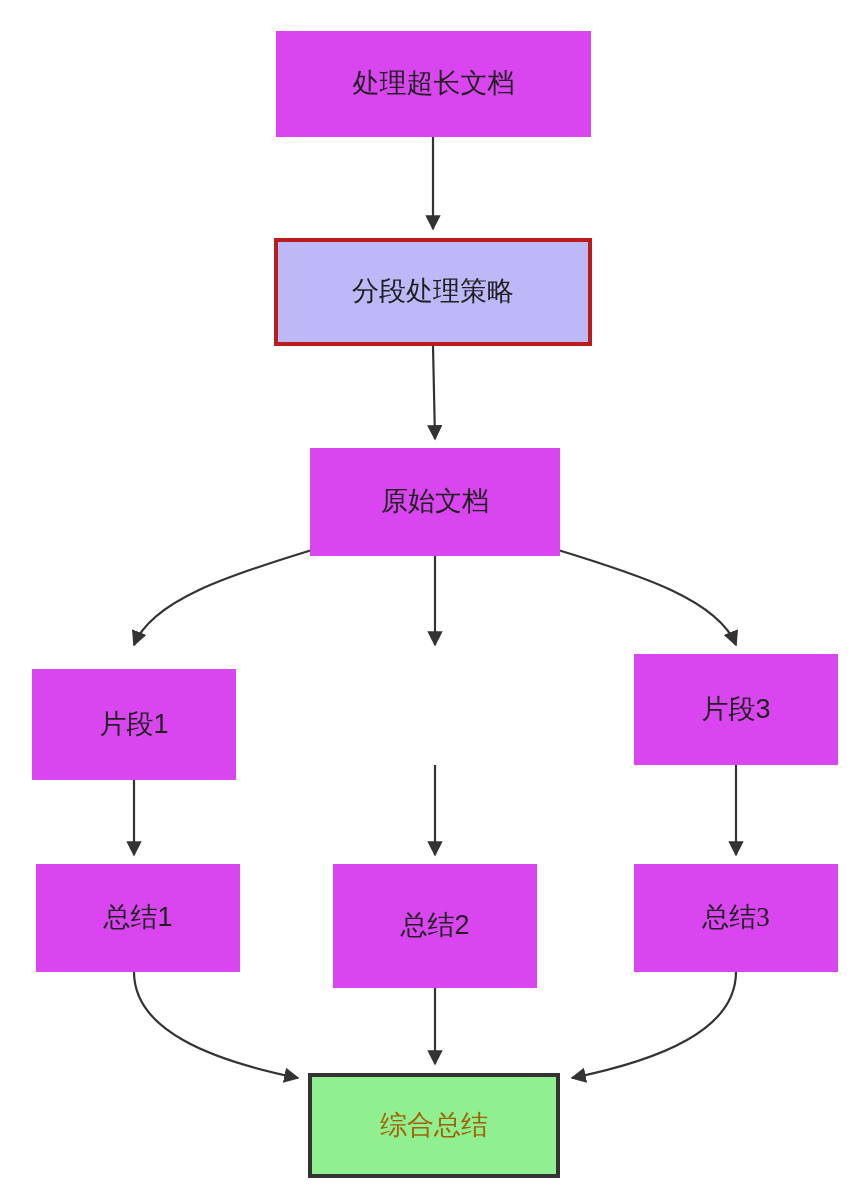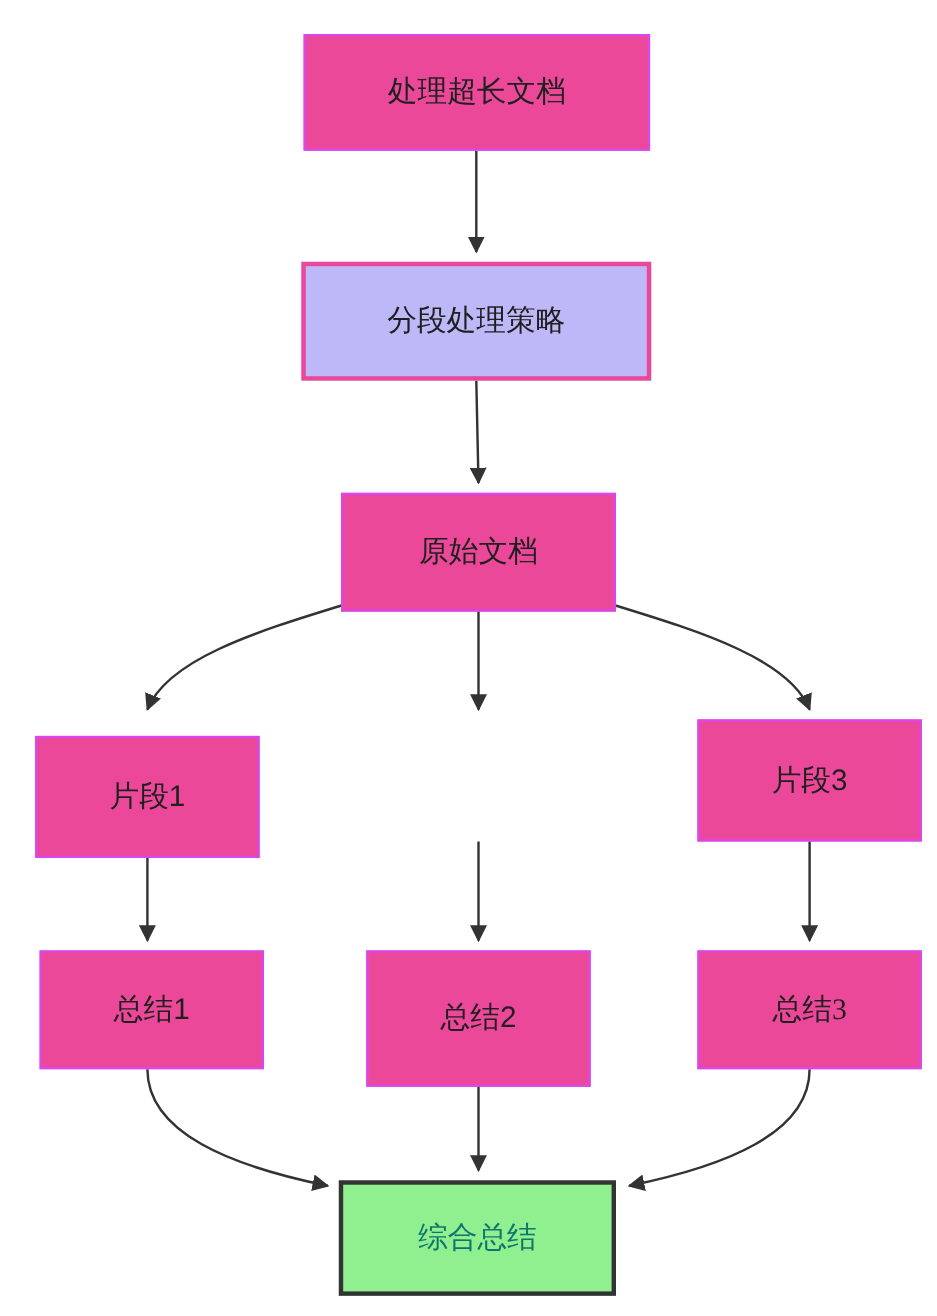--- a/index.html
+++ b/index.html
@@ -35,35 +35,35 @@
     align-items: center;
     justify-content: center;
     text-align: center;
     line-height: 1.25;
   }
   .node-label {
     display: block;
     white-space: nowrap;
   }
   .node.normal {
-    background: #ec4899;
-    border: 2px solid #d946ef;
+    background: #d946ef;
+    border: 6px solid #d946ef;
     color: #1f1f1f;
     font-size: 27px;
   }
   .node.highlight {
     background: #bdb8f8;
-    border: 4px solid #ec4899;
+    border: 4px solid #b91c1c;
     color: #1f1f1f;
     font-size: 27px;
   }
   .node.success {
     background: #90f08f;
     border: 4px solid #333333;
-    color: #0f766e;
+    color: #a16207;
     font-size: 27px;
   }
   
   #n-root     { left: 276px; top: 31px;   width: 315px; height: 106px; }
   #n-strategy { left: 274px; top: 238px;  width: 318px; height: 108px; }
   #n-original { left: 310px; top: 448px;  width: 250px; height: 108px; }
   #n-frag1    { left: 32px;  top: 669px;  width: 204px; height: 111px; }
   #n-frag2    { left: 333px; top: 654px;  width: 204px; height: 111px; }
   #n-frag3    { left: 634px; top: 654px;  width: 204px; height: 111px; }
   #n-sum1     { left: 36px;  top: 864px;  width: 204px; height: 108px; }

